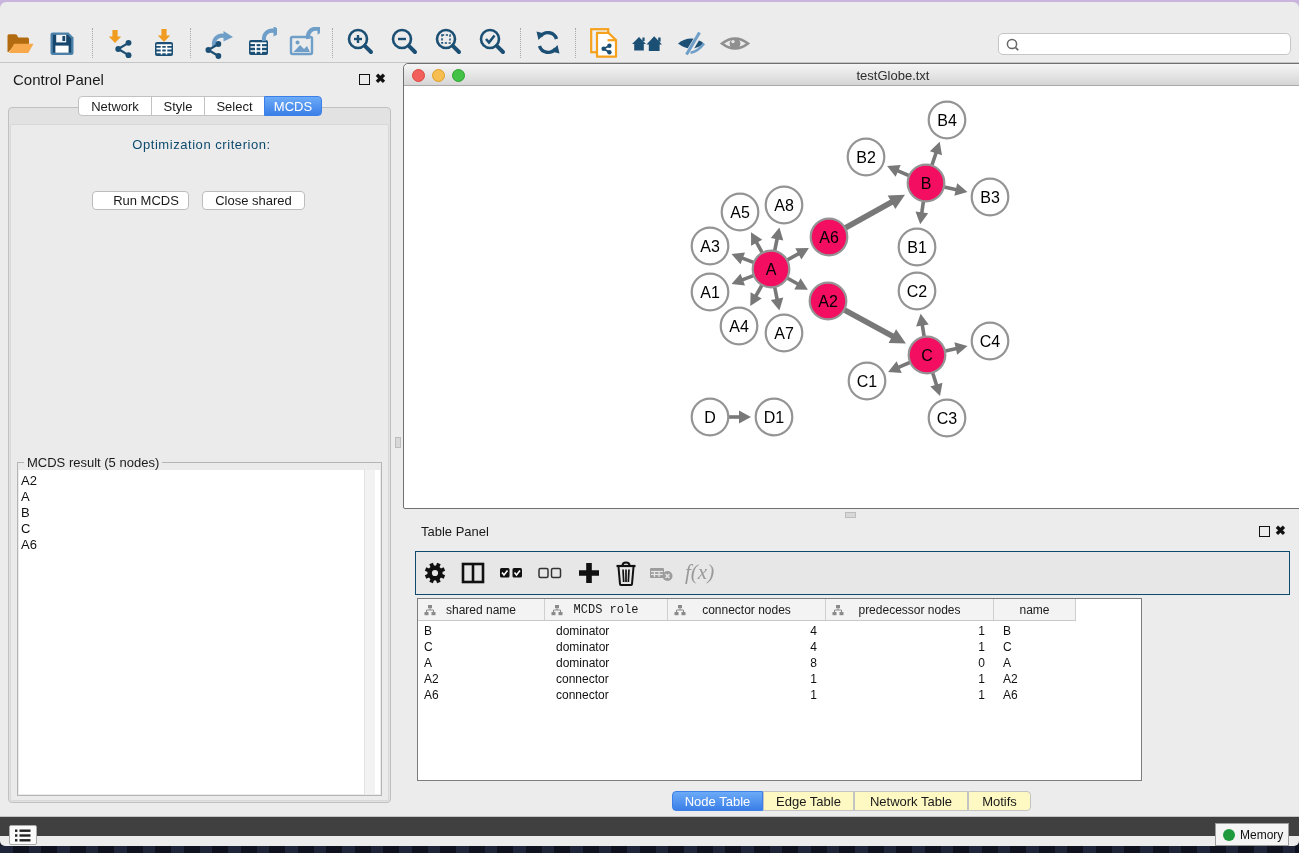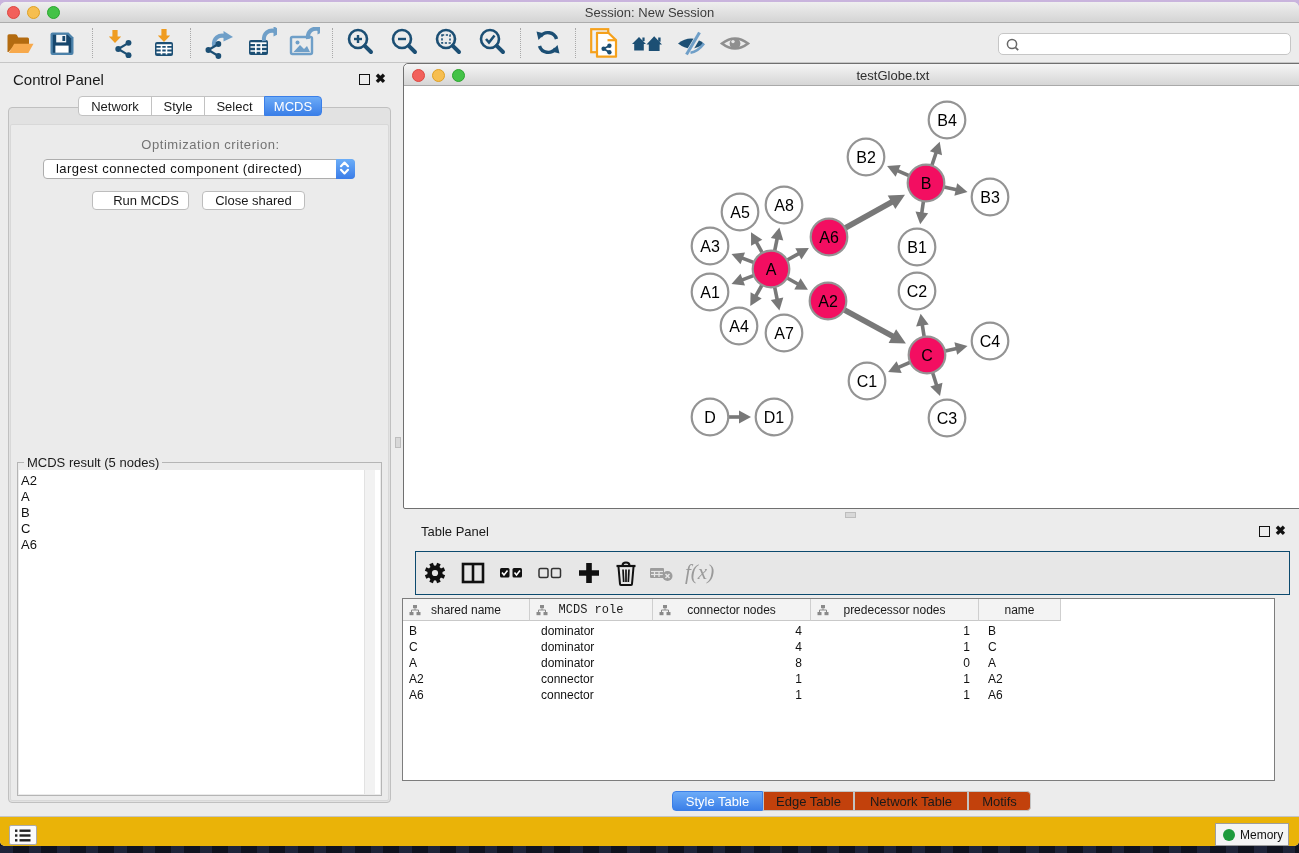--- a/index.html
+++ b/index.html
@@ -33,22 +33,22 @@
   #cptitle { left:13px; top:69px; font-size:15px; color:#1a1a1a; }
   .fbtn { position:absolute; width:11px; height:11px; border:1.5px solid #111; }
   .xbtn { position:absolute; font-size:13px; font-weight:bold; color:#111; }
   .tab { position:absolute; top:94px; height:20px; background:#fff;
     border:1px solid #c2c2c2; font-size:13px; color:#1a1a1a;
     text-align:center; line-height:19px; }
   #tabpane { left:8px; top:105px; width:383px; height:696px;
     background:#e2e2e2; border:1px solid #c0c0c0; border-radius:4px; }
   #innerpane { left:10px; top:122px; width:379px; height:677px;
     background:#ebebeb; border:1px solid #d8d8d8; border-radius:2px; }
-  #optlabel { left:20px; top:135px; width:381px; text-align:center;
-    font-size:13px; letter-spacing:0.55px; color:#737373; }
+  #optlabel { left:11px; top:135px; width:381px; text-align:center;
+    font-size:13px; letter-spacing:0.55px; color:#0c4a6e; }
   #dropdown { left:43px; top:157px; width:312px; height:20px; background:#fff;
     border:1px solid #adadad; border-radius:4px; font-size:13px; color:#111;
     text-align:left; padding-left:12px; letter-spacing:0.45px; line-height:18px; }
   #ddbtn { position:absolute; right:-1px; top:-1px; width:19px; height:20px;
     border-radius:0 4px 4px 0; background:linear-gradient(#6caef8,#3a7ce8);
     color:#fff; }
   .btn { position:absolute; top:189px; height:19px; background:#fff;
     border:1px solid #bdbdbd; border-radius:4px; font-size:13px; color:#1a1a1a;
     text-align:center; line-height:17px; }
   #fieldset { left:17px; top:460px; width:365px; height:334px;
@@ -64,52 +64,46 @@
     border:1px solid #707070; border-radius:5px 5px 2px 2px; background:#fff; }
   #nettitle { position:absolute; left:0; top:0; width:100%; height:22px;
     background:linear-gradient(#f5f5f5,#d6d6d6); border-bottom:1px solid #a9a9a9;
     border-radius:5px 5px 0 0; }
   #netname { position:absolute; top:4px; width:100%; text-align:center;
     font-size:13px; color:#2e2e2e; }
   
   #tptitle { left:421px; top:522px; font-size:13px; color:#1a1a1a; }
   #tptoolbar { left:415px; top:549px; width:875px; height:44px;
     background:#e7e7e7; border:1px solid #0c4a6e; }
-  #tablebox { left:402px; top:596px; width:873px; height:183px;
+  #tablebox { left:417px; top:596px; width:725px; height:183px;
     background:#fff; border:1px solid #7d7d7d; }
   .th { position:absolute; top:0; height:22px; background:#f3f3f3;
     border-right:1px solid #cfcfcf; border-bottom:1px solid #c9c9c9;
     font-size:12px; color:#1a1a1a; text-align:center; line-height:22px; }
   .td { position:absolute; font-size:12px; color:#111; height:16px; line-height:16px; }
   .tdr { text-align:right; }
-  .btab { position:absolute; top:789px; height:20px; background:#c2410c;
+  .btab { position:absolute; top:789px; height:20px; background:#fef9c3;
     border:1px solid #c3c3c3; font-size:13px; color:#1a1a1a; text-align:center;
     line-height:19px; }
   
-  #statusbar { left:0; top:814px; width:1299px; height:30px; background:#eab308;
+  #statusbar { left:0; top:814px; width:1299px; height:20px; background:#404040;
     border-top:1px solid #c4c4c4; }
   #listbtn { position:absolute; left:9px; top:8px; width:28px; height:20px;
     background:#fbfbfb; border:1px solid #ababab; border-radius:2px; }
   #membtn { position:absolute; left:1215px; top:6px; width:74px; height:23px;
     background:#f4f4f4; border:1px solid #9e9e9e; }
   #memdot { position:absolute; left:7px; top:5px; width:12px; height:12px;
     border-radius:50%; background:#1d9a3c; }
   #memtxt { position:absolute; left:24px; top:4px; font-size:12px; color:#111; }
 </style>
 </head>
 <body>
 <div id="walltop"></div>
 <div class="abs" id="appwin">
 
-  <div class="abs" id="titlebar">
-    <div class="light" style="left:7px;background:#f2605b;border:1px solid #dc4740;"></div>
-    <div class="light" style="left:27px;background:#f6be50;border:1px solid #dfa023;"></div>
-    <div class="light" style="left:47px;background:#43c247;border:1px solid #2aa52e;"></div>
-    <div id="apptitle">Session: New Session</div>
-  </div>
 
   <div class="abs" id="toolbar">
     <svg class="tbi" style="left:4px" width="32" height="34" viewBox="0 0 32 34">
         <path d="M3.5 25 V8.8 Q3.5 7.2 5 7.2 H11 Q12.5 7.2 13.2 8.4 L14.2 10.4 H23.5 Q25 10.4 25 12 V18 L10 19 L4.5 25 Z" fill="#b36b10"></path>
         <path d="M10.2 16.8 H29.5 L24.3 26 H4.8 Z" fill="#f7a94c"></path>
       </svg>
     <svg class="tbi" style="left:48px" width="32" height="34" viewBox="0 0 32 34">
         <path d="M2.5 7.5 Q2.5 5.5 4.5 5.5 H20.5 L25.5 10.5 V26 Q25.5 28 23.5 28 H4.5 Q2.5 28 2.5 26 Z" fill="#4c82aa"></path>
         <path d="M4.8 7.8 H19.6 L23.2 11.4 V25.7 H4.8 Z" fill="#17476d"></path>
         <rect x="8.2" y="7.8" width="10" height="7.6" fill="#f2f5f8"></rect>
@@ -229,28 +223,20 @@
   <div class="abs" id="cptitle">Control Panel</div>
   <div class="fbtn" style="left:359px;top:72px;"></div>
   <div class="xbtn" style="left:375px;top:69px;">✖</div>
   <div class="abs" id="tabpane"></div>
   <div class="abs" id="innerpane"></div>
   <div class="tab" style="left:78px;width:74px;border-radius:4px 0 0 4px;">Network</div>
   <div class="tab" style="left:151px;width:54px;">Style</div>
   <div class="tab" style="left:204px;width:61px;">Select</div>
   <div class="tab" style="left:264px;width:58px;border-radius:0 4px 4px 0;background:linear-gradient(#6cabf7,#3b7fe8);color:#fff;border-color:#3b7fe8;">MCDS</div>
   <div class="abs" id="optlabel">Optimization criterion:</div>
-  <div class="abs" id="dropdown">largest connected component (directed)
-    <div id="ddbtn">
-      <svg width="17" height="18" viewBox="0 0 17 18" style="position:absolute;left:0;top:0">
-        <path d="M5 7.2 L8.5 3.6 L12 7.2" fill="none" stroke="#fff" stroke-width="2.2" stroke-linecap="round" stroke-linejoin="round"></path>
-        <path d="M5 10.8 L8.5 14.4 L12 10.8" fill="none" stroke="#fff" stroke-width="2.2" stroke-linecap="round" stroke-linejoin="round"></path>
-      </svg>
-    </div>
-  </div>
   <div class="btn" style="left:92px;width:97px;padding-left:11px;">Run MCDS</div>
   <div class="btn" style="left:202px;width:103px;">Close shared</div>
   <div class="abs" id="fieldset"></div>
   <div class="abs" id="fslist"></div>
   <div class="abs" id="fsscroll"></div>
   <div class="abs" id="fslabel">MCDS result (5 nodes)</div>
   <div class="abs" id="mcdslist">A2<br>A<br>B<br>C<br>A6</div>
 
   <div class="abs" id="netwin">
     <div id="nettitle">
@@ -449,21 +435,21 @@
       <div class="td" style="left:138px;top:72px;">connector</div>
       <div class="td tdr" style="left:300px;top:72px;width:99px;">1</div>
       <div class="td tdr" style="left:470px;top:72px;width:97px;">1</div>
       <div class="td" style="left:585px;top:72px;">A2</div>
       <div class="td" style="left:6px;top:88px;">A6</div>
       <div class="td" style="left:138px;top:88px;">connector</div>
       <div class="td tdr" style="left:300px;top:88px;width:99px;">1</div>
       <div class="td tdr" style="left:470px;top:88px;width:97px;">1</div>
       <div class="td" style="left:585px;top:88px;">A6</div>
     </div>
-  <div class="btab" style="left:672px;width:91px;border-radius:4px 0 0 4px;background:linear-gradient(#6cabf7,#3b7fe8);color:#fff;border-color:#3b7fe8;">Style Table</div>
+  <div class="btab" style="left:672px;width:91px;border-radius:4px 0 0 4px;background:linear-gradient(#6cabf7,#3b7fe8);color:#fff;border-color:#3b7fe8;">Node Table</div>
   <div class="btab" style="left:763px;width:91px;">Edge Table</div>
   <div class="btab" style="left:854px;width:114px;">Network Table</div>
   <div class="btab" style="left:968px;width:63px;border-radius:0 4px 4px 0;">Motifs</div>
   <div class="abs" style="left:395px;top:435px;width:6px;height:11px;background:#d8d8d8;border:1px solid #bdbdbd;"></div>
   <div class="abs" style="left:845px;top:510px;width:11px;height:6px;background:#d8d8d8;border:1px solid #bdbdbd;"></div>
 
   <div class="abs" id="statusbar">
     <div id="listbtn">
       <svg width="18" height="15" viewBox="0 0 18 15" style="position:absolute;left:4px;top:2px">
         <rect x="1" y="1.5" width="2.4" height="2.4" fill="#222"></rect>

